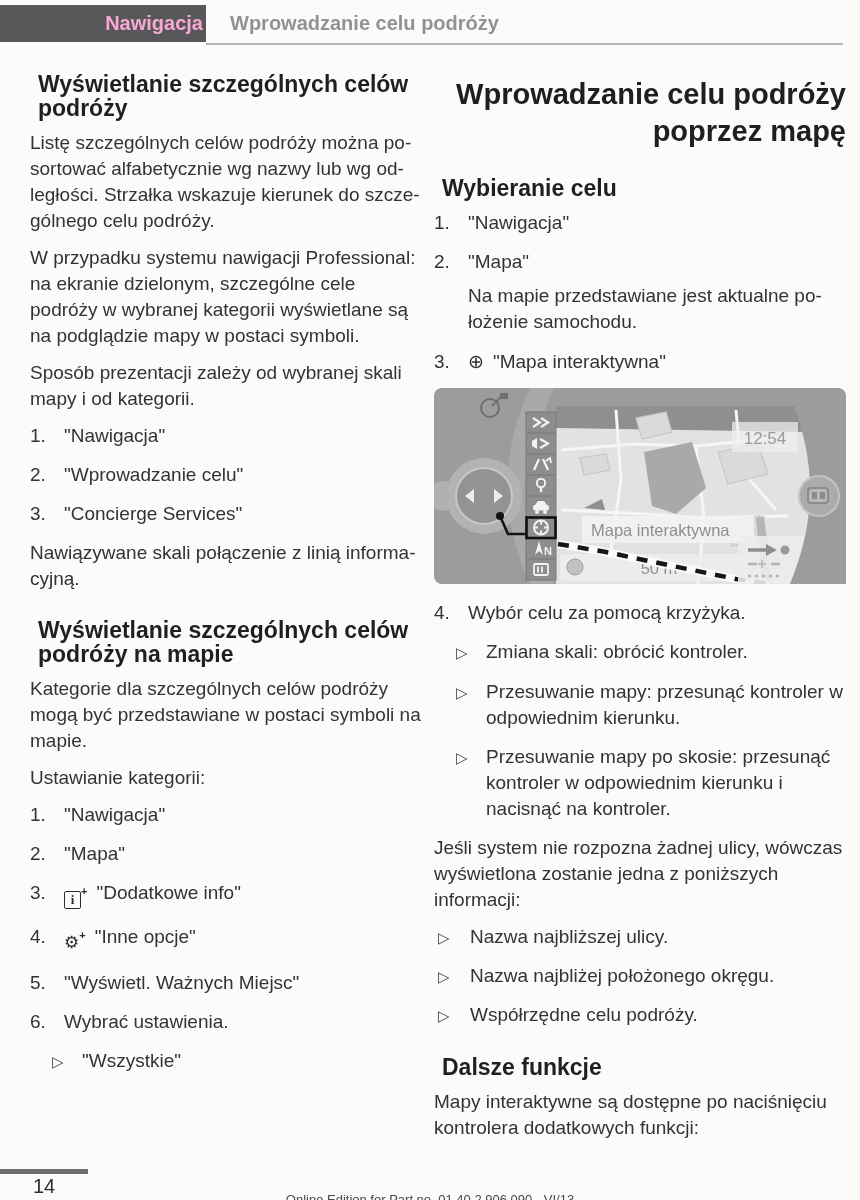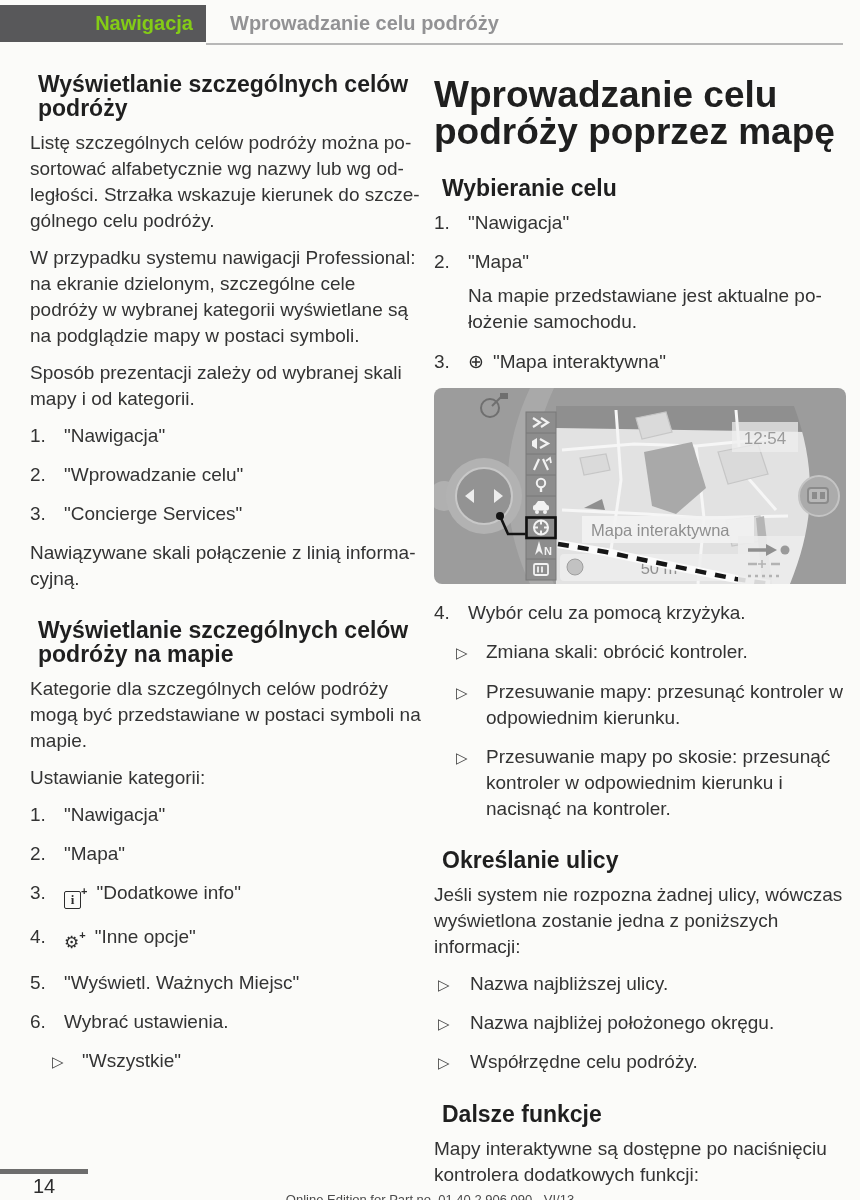--- a/index.html
+++ b/index.html
@@ -1,28 +1,28 @@
 <!DOCTYPE html>
 <html><head>
 <meta charset="utf-8">
 <style>
   html,body{margin:0;padding:0;}
   .page{position:relative;width:860px;height:1200px;overflow:hidden;
         background:#fbfbf9;font-family:"Liberation Sans",sans-serif;color:#333;}
   
   .hdr-box{position:absolute;left:0;top:5px;width:206px;height:37px;background:#58585a;
-           color:#84cc16;font-size:20px;font-weight:bold;text-align:right;line-height:37px;
-           padding-right:13px;box-sizing:border-box;}
+           color:#f9a8d4;font-size:20px;font-weight:bold;text-align:right;line-height:37px;
+           padding-right:3px;box-sizing:border-box;}
   .hdr-title{position:absolute;left:230px;top:5px;height:37px;line-height:37px;
              font-size:20px;font-weight:bold;color:#929294;}
   .hdr-rule{position:absolute;left:206px;top:43px;width:637px;height:2px;background:#b7b7b7;}
   
   .col-left{position:absolute;left:30px;top:70px;width:392px;}
   .col-right{position:absolute;left:434px;top:68px;width:412px;}
-  .h1{font-size:37px;line-height:37px;font-weight:bold;color:#1f1f1f;margin:8px 0 20px 0;}
+  .h1{font-size:29px;line-height:37px;font-weight:bold;color:#1f1f1f;margin:8px 0 20px 0;text-align:right;}
   .h3{font-size:23px;line-height:24px;font-weight:bold;color:#1f1f1f;margin:26px 0 10px 8px;}
   .h3:first-child{margin-top:2px;}
   .para{font-size:19px;line-height:26px;margin:0 0 11px 0;color:#333;}
   .nli{display:flex;margin:0 0 13px 0;font-size:19px;line-height:26px;}
   .num{width:34px;flex:0 0 34px;color:#333;}
   .txt{flex:1;}
   .sub{display:flex;margin:0 0 13px 22px;font-size:19px;line-height:26px;}
   .sub .mk{width:30px;flex:0 0 30px;font-size:15px;color:#444;padding-top:1px;}
   .tri{display:flex;margin:0 0 12px 4px;font-size:19px;line-height:26px;}
   .tri .mk{width:32px;flex:0 0 32px;font-size:15px;color:#444;padding-top:1px;}
@@ -264,21 +264,20 @@
     </div>
     <div class="sub">
       <span class="mk">▷</span>
       <span class="txt">Przesuwanie mapy: przesunąć kontro­ler w odpowiednim kierunku.</span>
     </div>
     <div class="sub">
       <span class="mk">▷</span>
       <span class="txt">Przesuwanie mapy po skosie: przesu­nąć kontroler w odpowiednim kierunku i nacisnąć na kontroler.</span>
     </div>
 
-    <div class="h3">Określanie ulicy</div>
     <p class="para">Jeśli system nie rozpozna żadnej ulicy, wów­czas wyświetlona zostanie jedna z poniższych informacji:</p>
     <div class="tri">
       <span class="mk">▷</span>
       <span class="txt">Nazwa najbliższej ulicy.</span>
     </div>
     <div class="tri">
       <span class="mk">▷</span>
       <span class="txt">Nazwa najbliżej położonego okręgu.</span>
     </div>
     <div class="tri">

